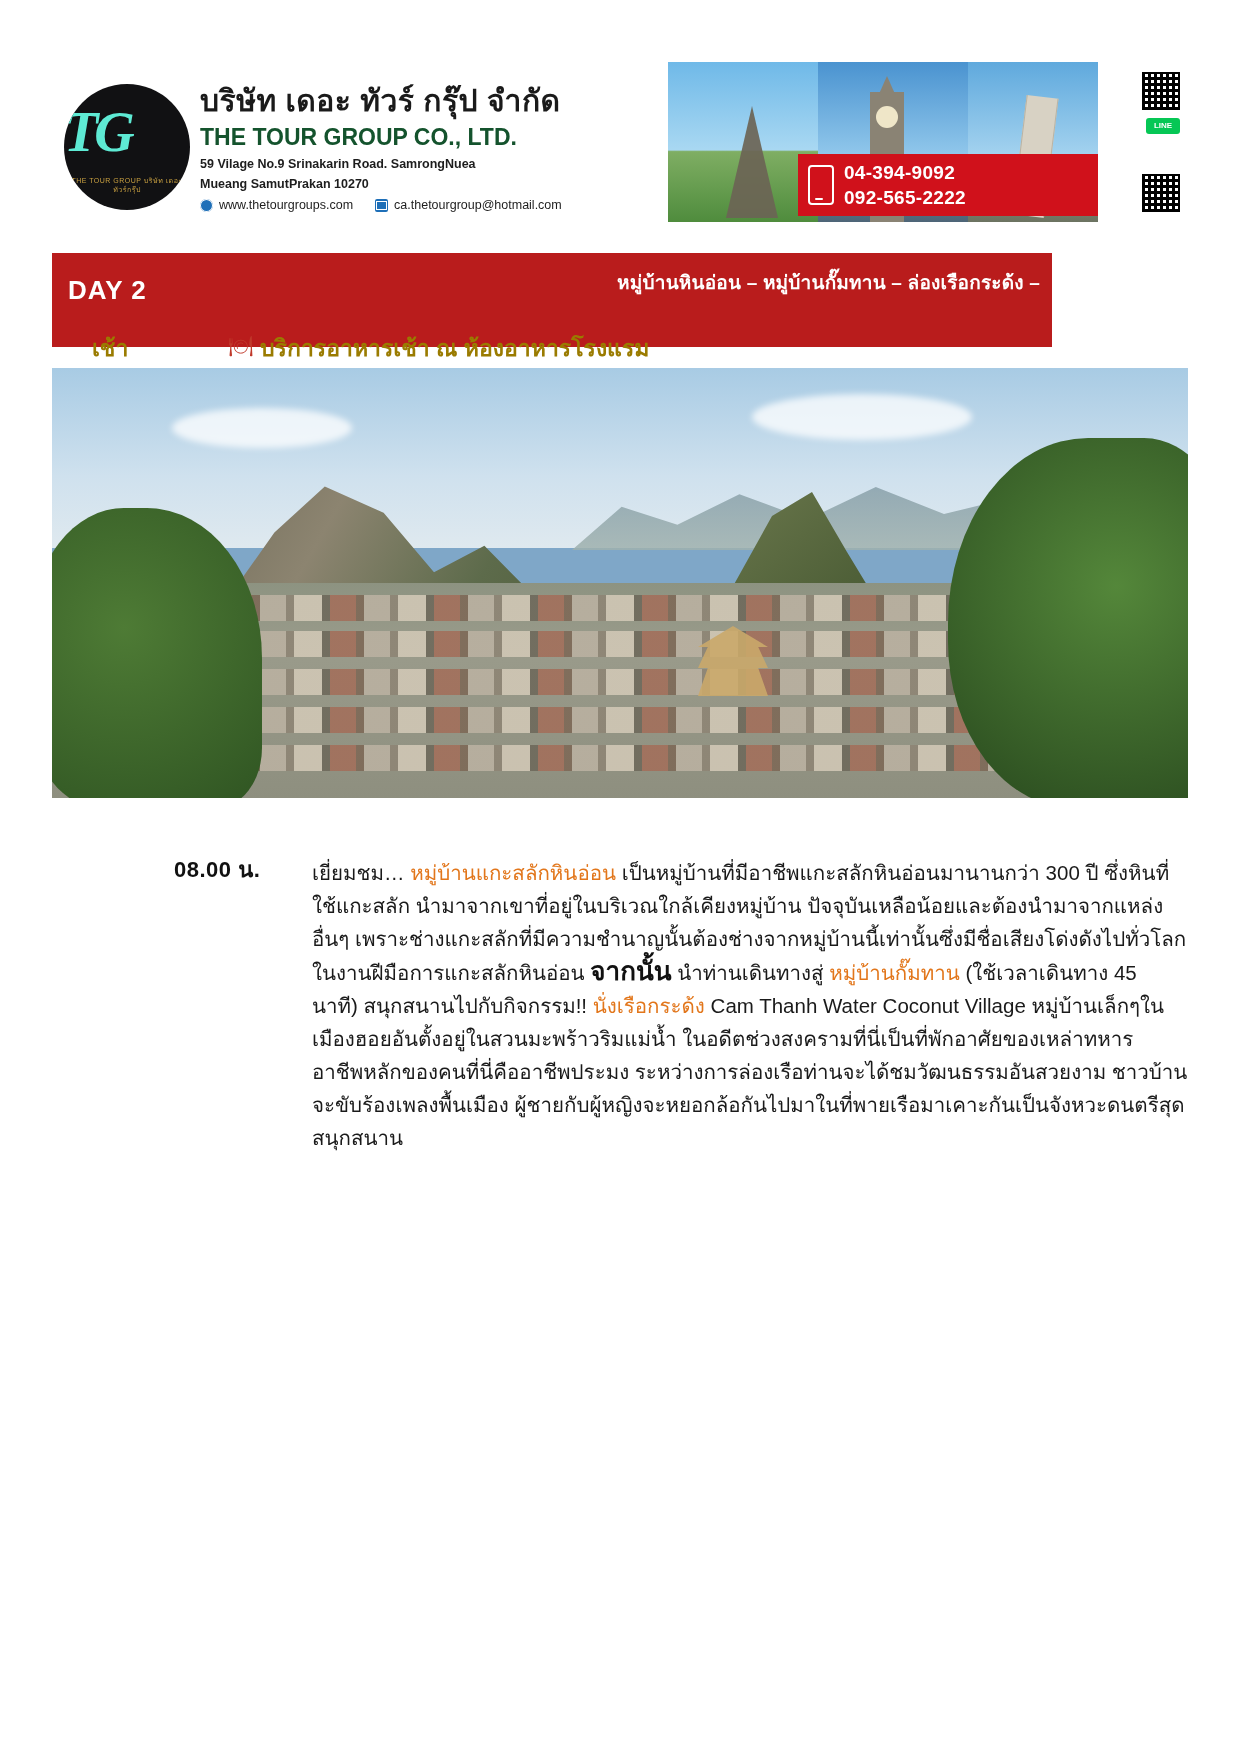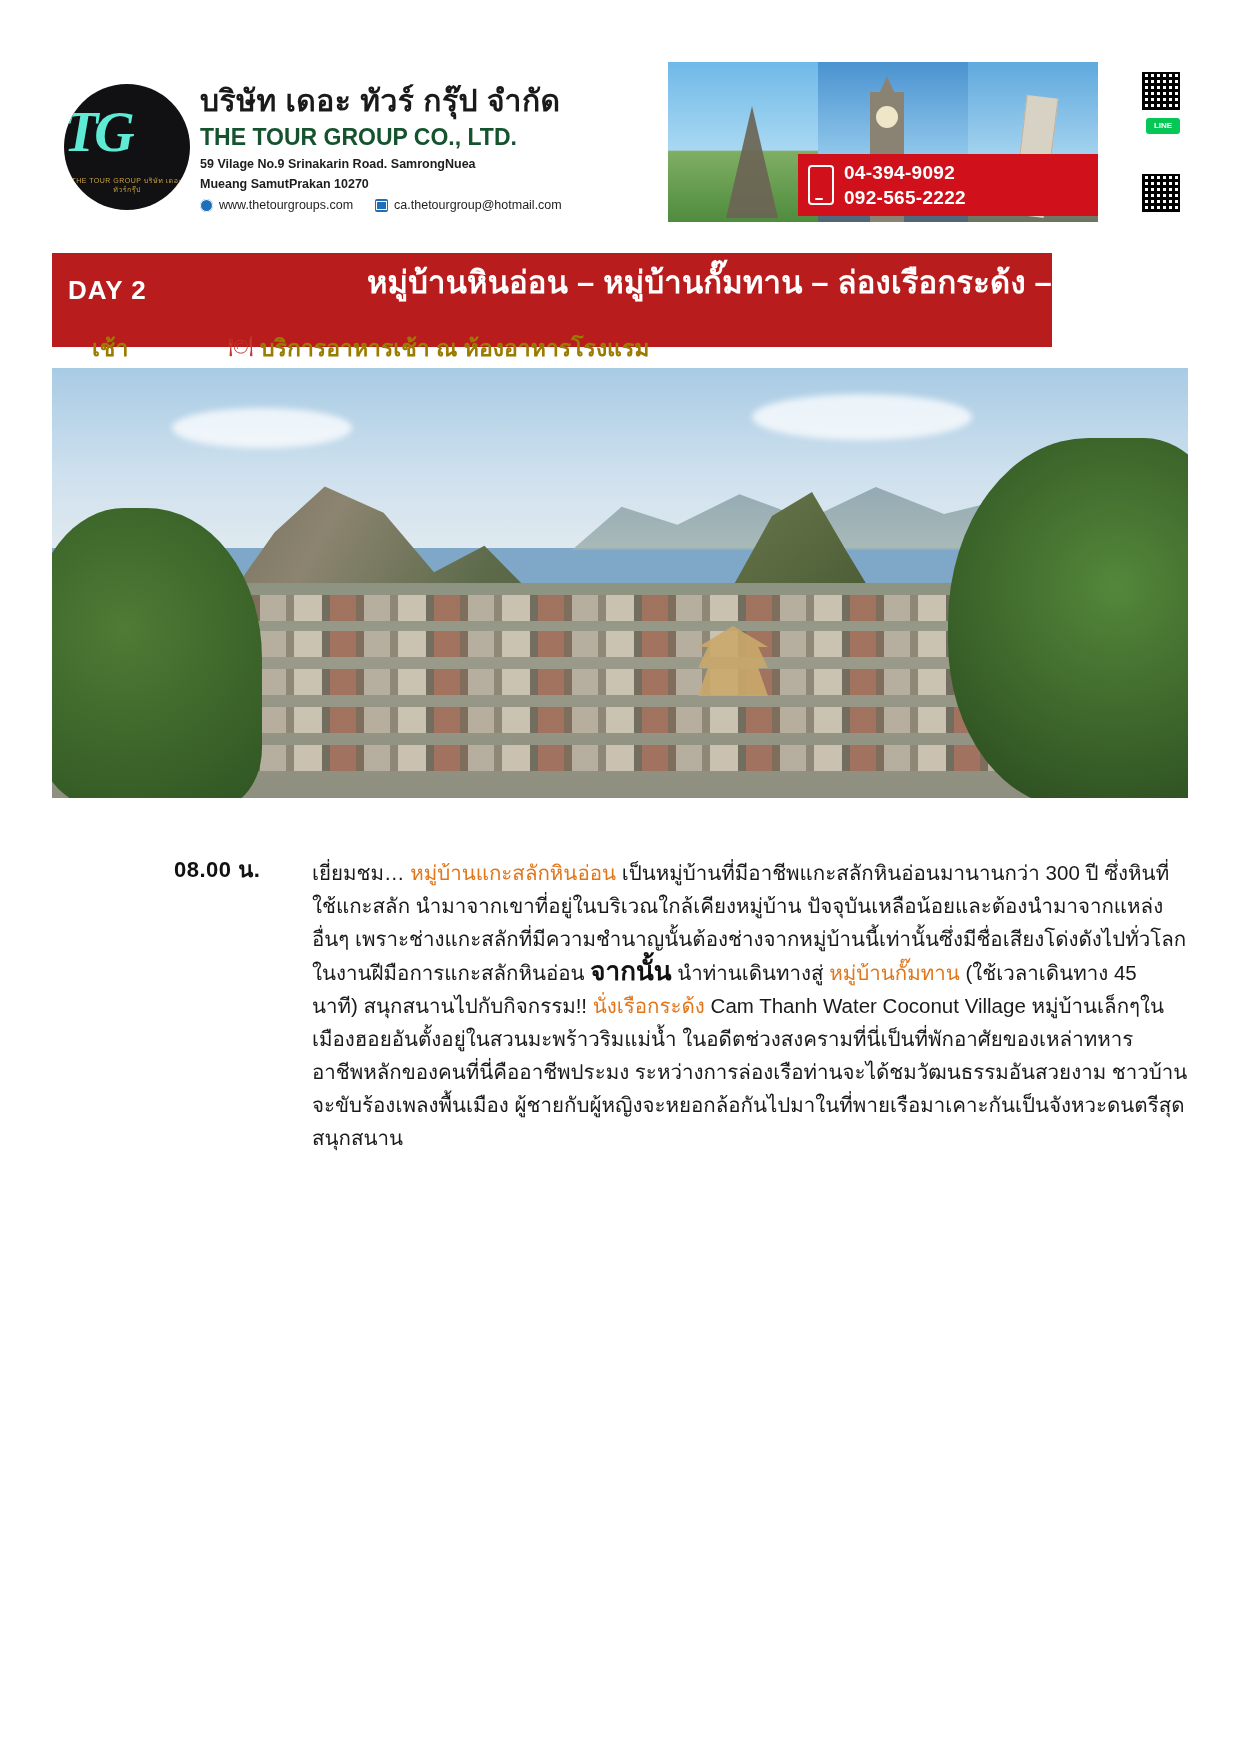--- a/index.html
+++ b/index.html
@@ -261,24 +261,24 @@
     position: absolute;
     left: 16px;
     top: 22px;
     font-size: 26px;
     font-weight: bold;
     letter-spacing: 1px;
   }
   .day-route {
     position: absolute;
     left: 300px;
-    right: 0;
+    right: 12px;
     top: 10px;
     text-align: right;
-    font-size: 31px;
+    font-size: 19px;
     line-height: 40px;
     font-weight: bold;
     letter-spacing: .2px;
   }
 
   
   .mealrow {
     position: absolute;
     left: 52px;
     top: 326px;

